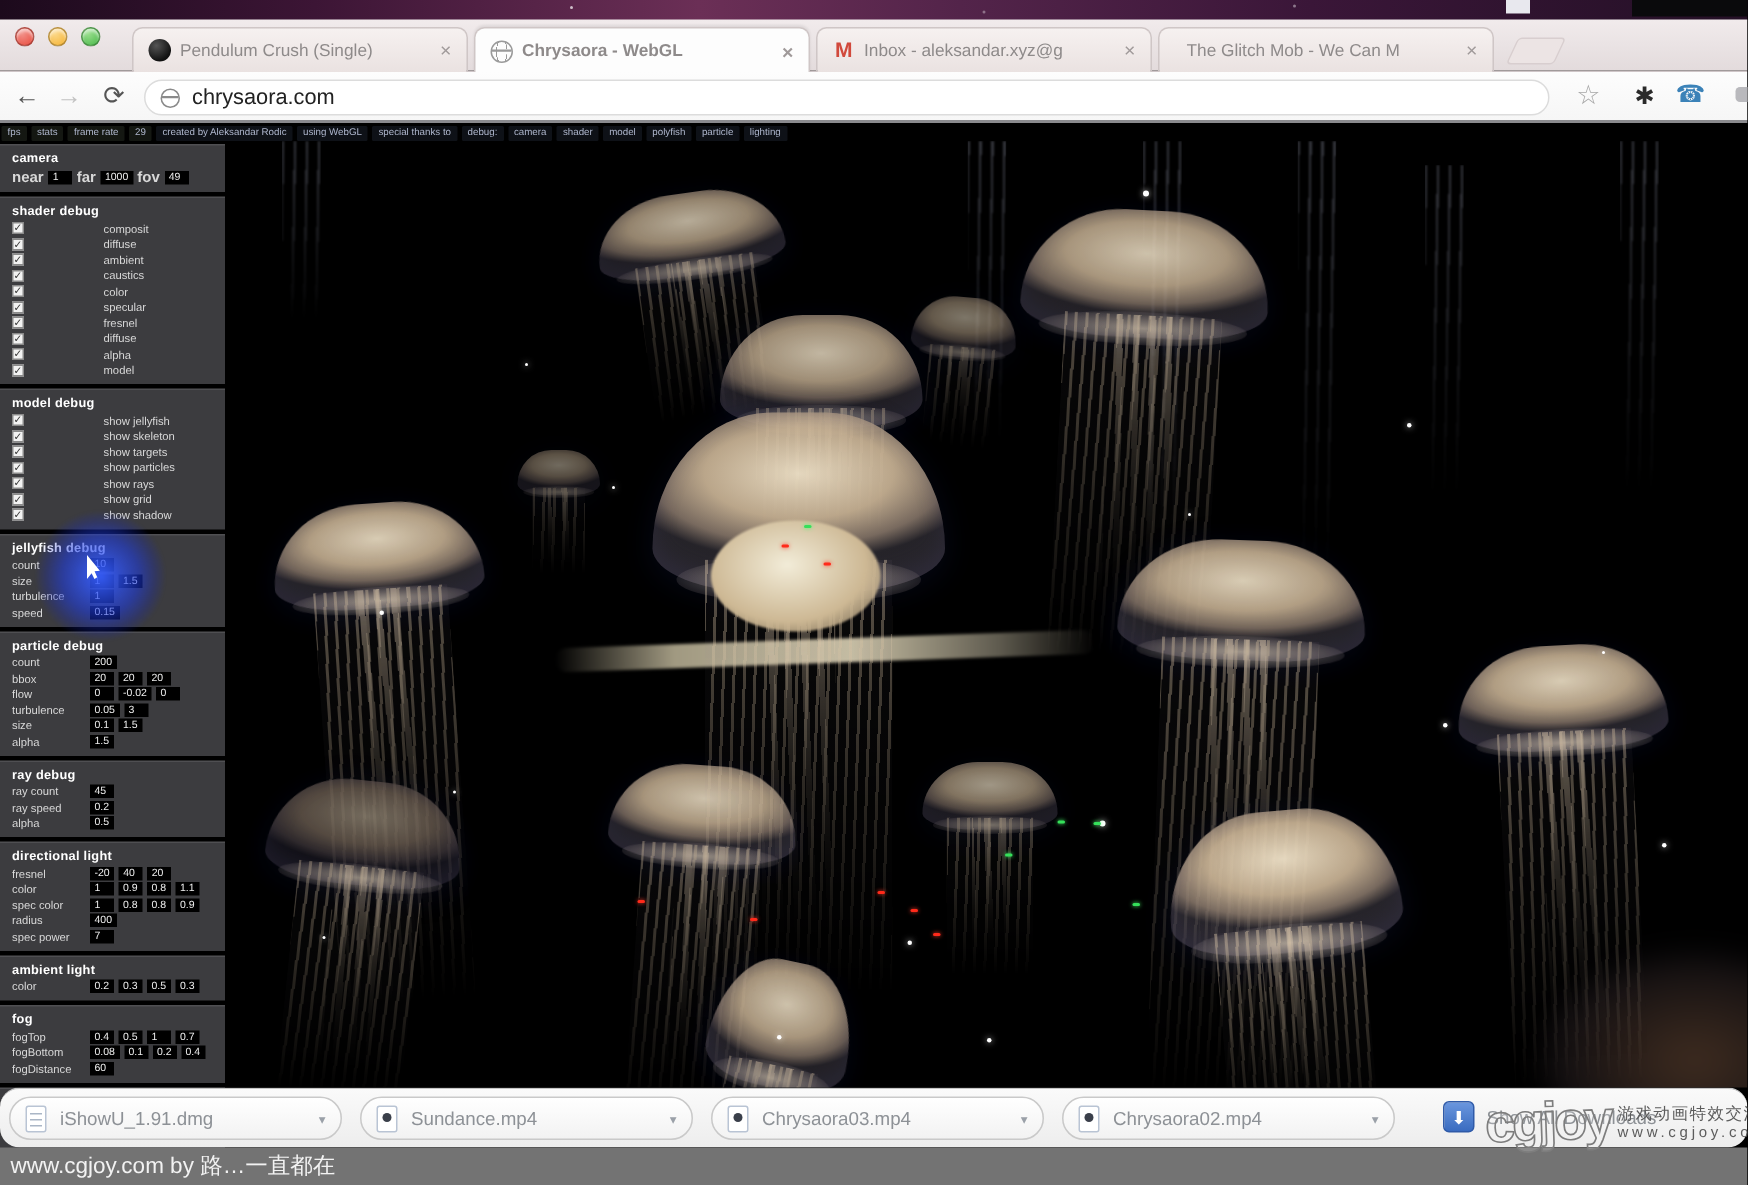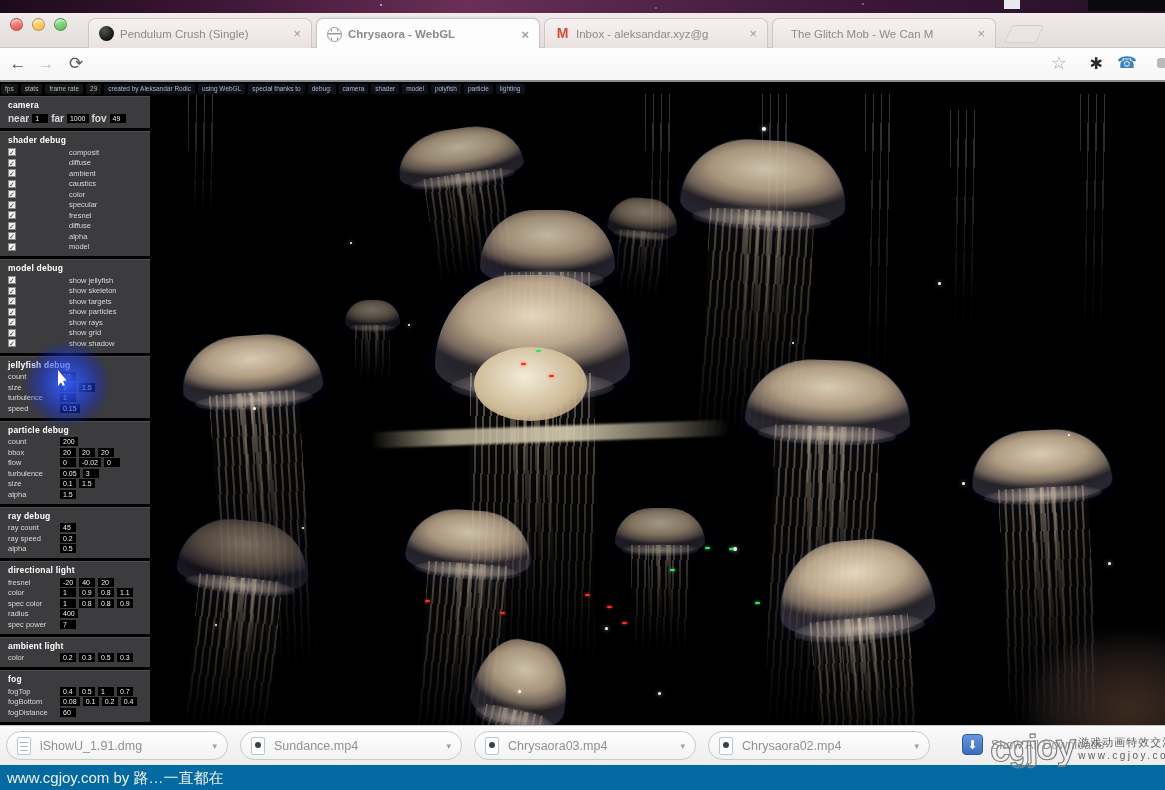--- a/index.html
+++ b/index.html
@@ -122,21 +122,21 @@
   
   #cursor-glow { position:absolute; left:24px; top:341px; width:86px; height:86px; z-index:6; border-radius:50%;
     background:radial-gradient(circle, rgba(55,95,255,.95), rgba(30,60,230,.55) 42%, rgba(20,40,200,.25) 60%, transparent 72%);
     filter:blur(1px); pointer-events:none; }
   #cursor { position:absolute; left:58px; top:370px; width:11px; height:16px; z-index:7; background:#fff;
     clip-path:polygon(0 0, 0 100%, 28% 76%, 45% 100%, 62% 93%, 46% 68%, 78% 66%);
     filter:drop-shadow(0 0 1px #000); }
 
   
   #dlbar { position:absolute; left:0; bottom:25px; width:100%; height:40px; z-index:6;
-    background:linear-gradient(#fafafa,#ededed); border-top:1px solid #c6c6c6; }
+    background:linear-gradient(#fafafa,#ededed); border-top:1px solid #c6c6c6;border-radius:13px; }
   #dlitems { position:absolute; left:6px; top:5px; display:flex; gap:12px; }
   .dl { width:222px; height:29px; border:1px solid #c9c9c9; border-radius:15px; display:flex; align-items:center;
     background:linear-gradient(#ffffff,#f2f2f2); padding:0 10px; cursor:pointer; }
   .fico { width:14px; height:18px; background:#fff; border:1px solid #b9c4d4; border-radius:2px;
     position:relative; flex:0 0 auto; }
   .fico.video-icon::after { content:""; position:absolute; left:3px; top:4px; width:6px; height:6px;
     border-radius:50%; background:#3a3f4a; }
   .fico.file-icon::after { content:""; position:absolute; left:2px; top:4px; width:8px; height:1.5px;
     background:#aab6c6; box-shadow:0 4px 0 #aab6c6, 0 8px 0 #aab6c6; }
   .dl .dname { flex:1; margin-left:9px; font-size:12.5px; color:#8d9196; white-space:nowrap; overflow:hidden; }
@@ -149,21 +149,21 @@
   
   #wm { position:absolute; right:-14px; bottom:24px; z-index:8; display:flex; align-items:center; gap:4px;
     pointer-events:none; }
   #wm .wlogo { font-size:36px; font-weight:bold; letter-spacing:-2px; color:rgba(250,250,250,.18);
     -webkit-text-stroke:1.1px #7d7d7d; transform:rotate(-2deg); line-height:36px; }
   #wm .wtxt { display:flex; flex-direction:column; }
   #wm .wl1 { font-size:11px; color:#5c5c5c; letter-spacing:1px; white-space:nowrap; }
   #wm .wl2 { font-size:10px; color:#5c5c5c; letter-spacing:2.5px; white-space:nowrap; }
 
   
-  #statusbar { position:absolute; left:0; bottom:0; width:100%; height:25px; background:#0369a1; z-index:7; }
+  #statusbar { position:absolute; left:0; bottom:0; width:100%; height:25px; background:#737373; z-index:7; }
   #statusbar .stext { font-size:15px; color:#f2f2f2; line-height:25px; padding-left:7px; }
 </style>
 </head>
 <body>
 
 <div id="screen">
 
   <div id="desktop">
     <div class="spark" style="left:380px;top:4px"></div>
     <div class="spark" style="left:655px;top:7px;opacity:.5"></div>
@@ -200,20 +200,24 @@
           <span class="t-close">×</span>
         </div>
       </div>
     <div id="newtab"></div>
   </div>
 
   <div id="toolbar">
     <div class="navbtn" style="left:6px">←</div>
     <div class="navbtn disabled" style="left:34px">→</div>
     <div class="navbtn" style="left:64px">⟳</div>
+    <div id="omnibox">
+      <div id="omni-globe"></div>
+      <span id="url">chrysaora.com</span>
+    </div>
   </div>
   <div id="star">☆</div>
   <div id="ext1">✱</div>
   <div id="ext2">☎</div>
   <div id="wrench"></div>
 
   <div id="canvas">
     <div id="platform"></div>
     <div id="corner-blob"></div>
   <div class="jelly" style="left: 435px; top: 193px; width: 195px; height: 420px; opacity: 1; transform: rotate(0deg); z-index: 7;">

